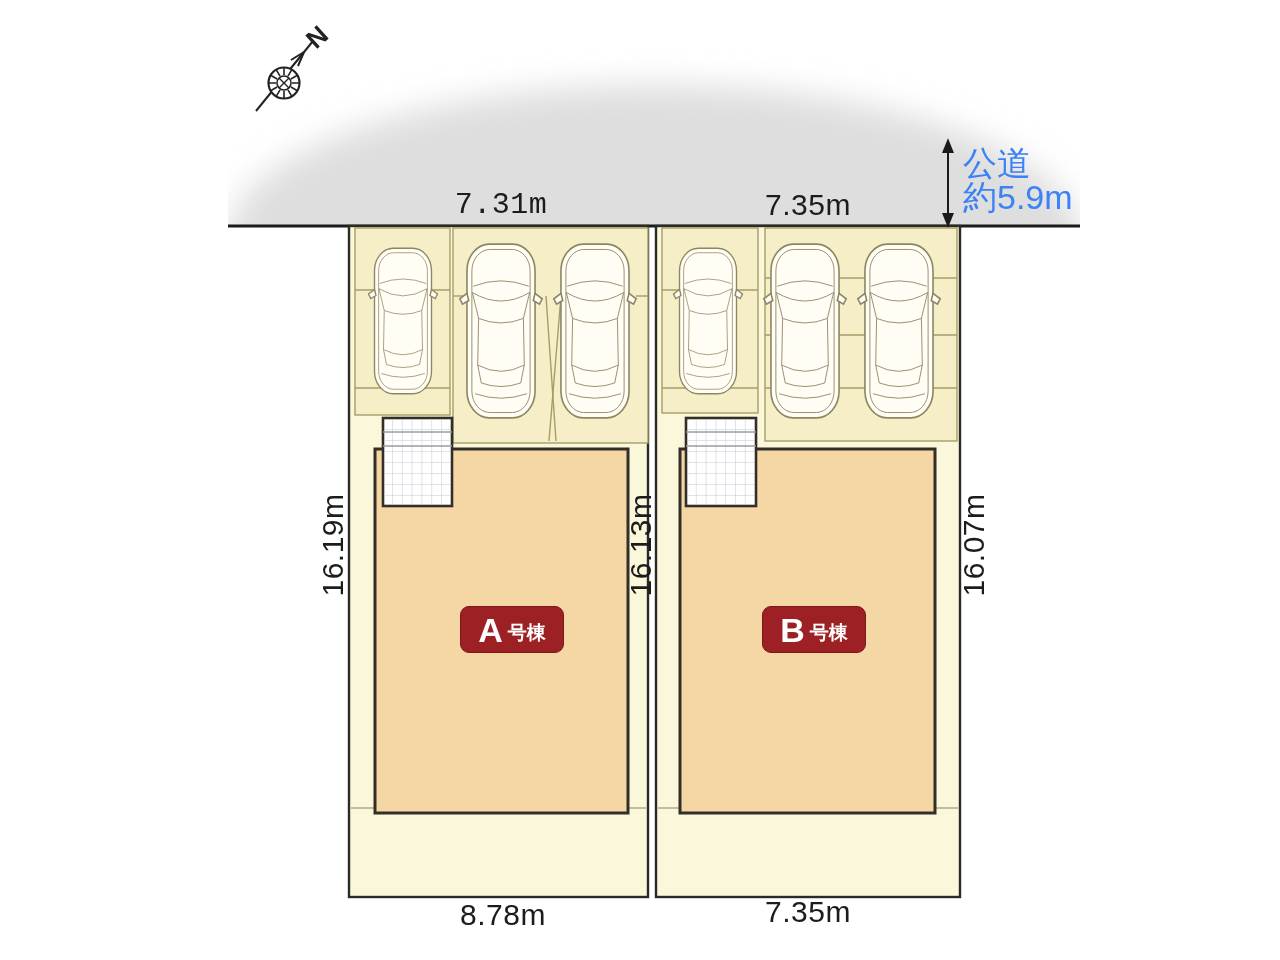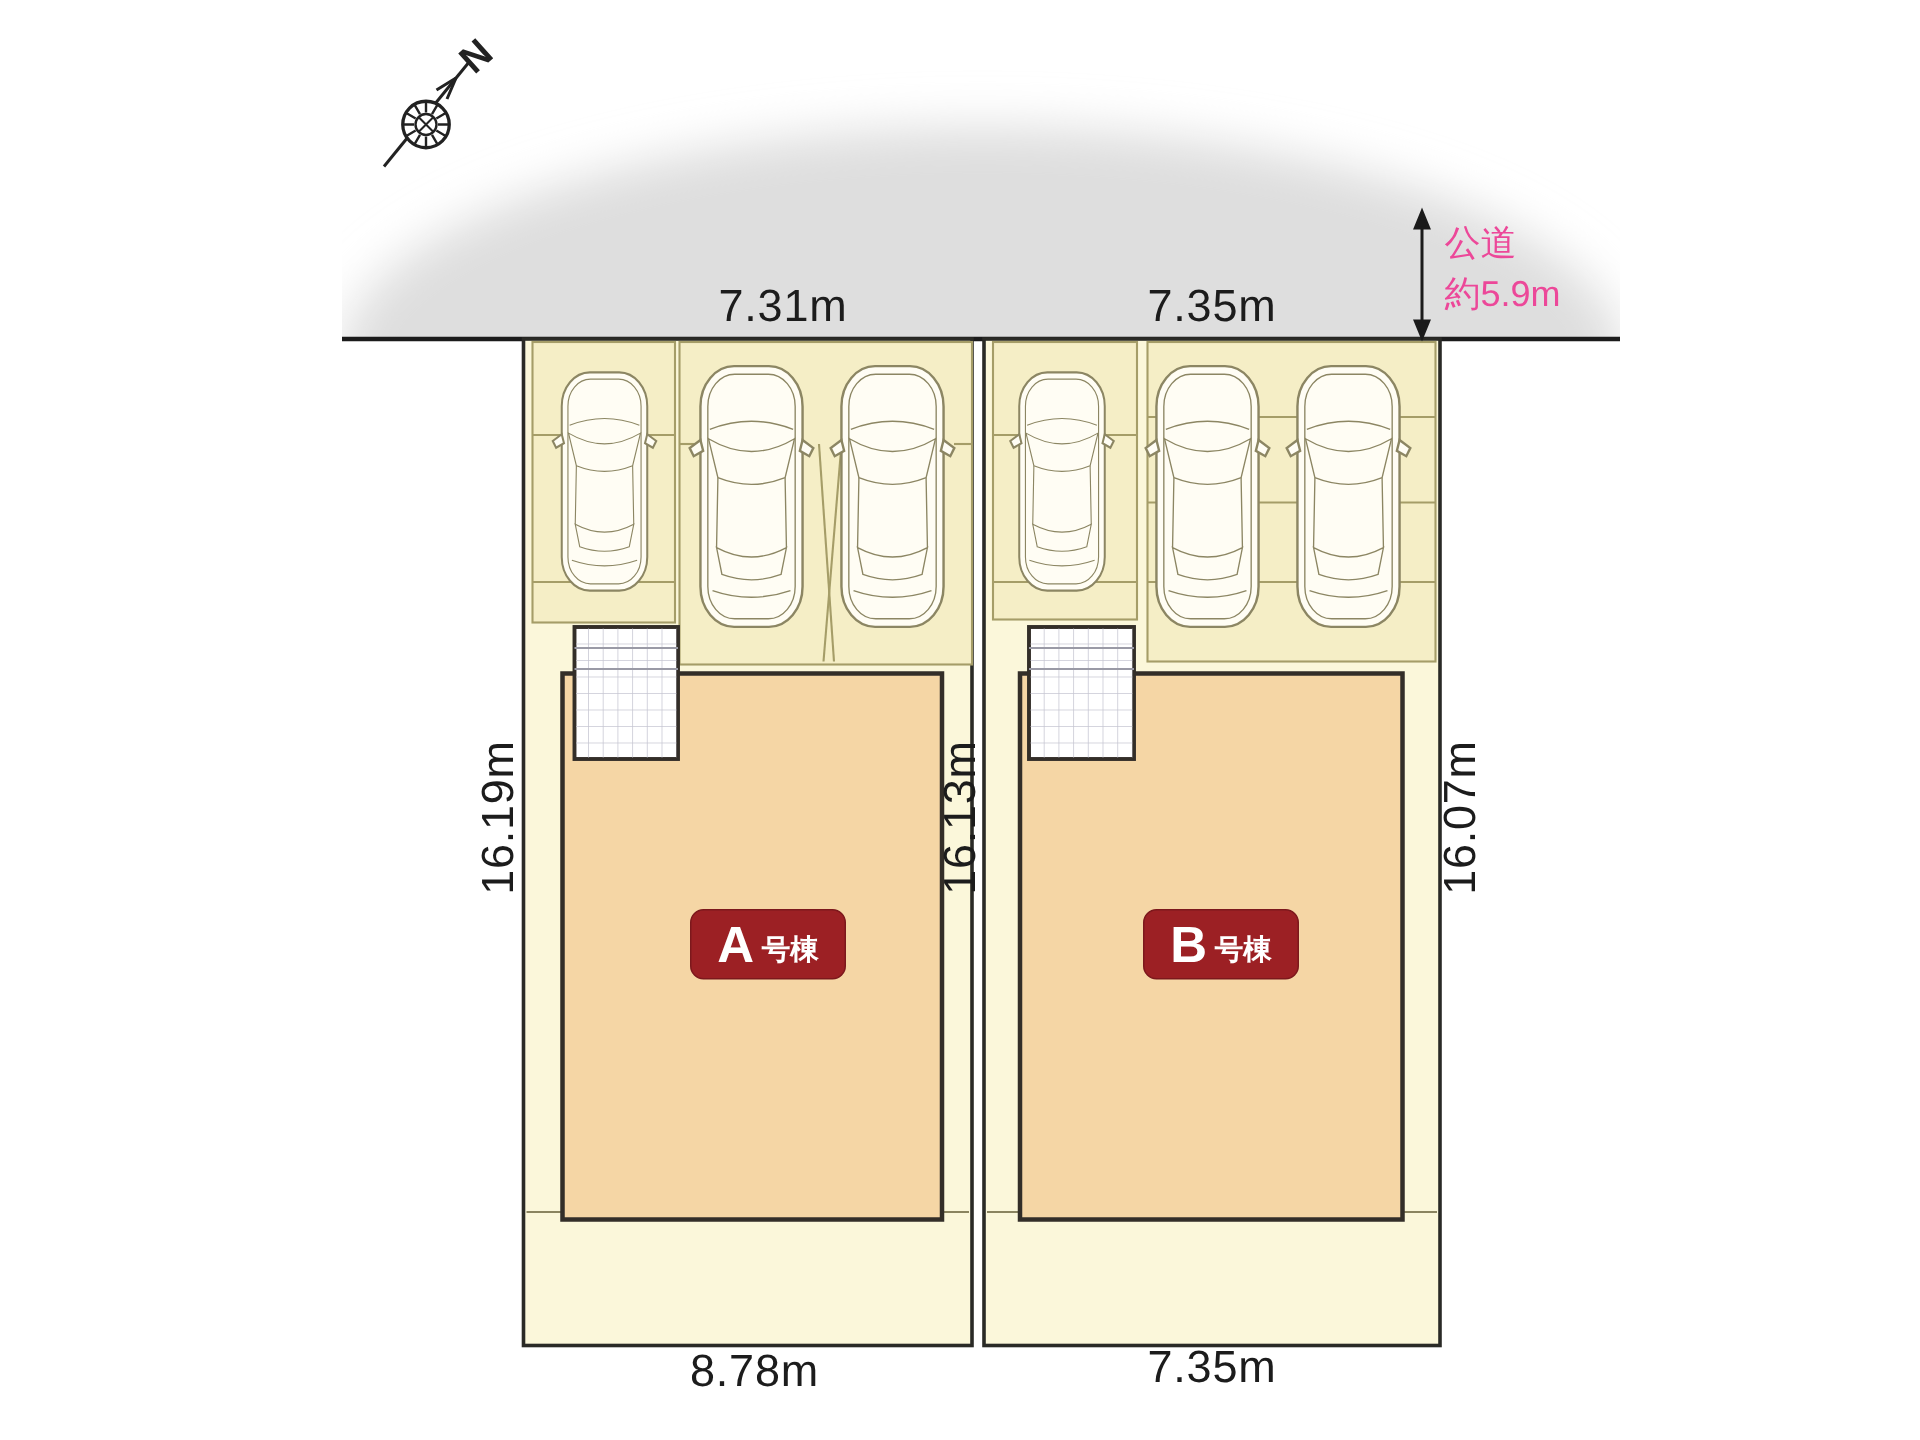--- a/index.html
+++ b/index.html
@@ -1,21 +1,21 @@
 <!DOCTYPE html>
 <html><head>
 <meta charset="utf-8">
 <style>
   html,body{margin:0;padding:0;background:#ffffff;}
   body{width:1280px;height:960px;font-family:"Liberation Sans","DejaVu Sans",sans-serif;}
   .canvas{position:relative;width:1280px;height:960px;overflow:hidden;background:#ffffff;}
   svg.plan{position:absolute;left:0;top:0;}
   .dim{position:absolute;color:#1c1c1c;font-size:30px;text-align:center;letter-spacing:0.5px;white-space:nowrap;}
   .dim.vert{width:124px;height:32px;line-height:32px;transform:rotate(-90deg);}
-  .road-label{position:absolute;left:963px;top:146px;color:#ec4899;font-size:24px;line-height:34px;}
+  .road-label{position:absolute;left:963px;top:146px;color:#3b82f6;font-size:34px;line-height:34px;}
   .road-label span{display:block;}
   .unit-label{position:absolute;width:102px;height:45px;background:#9c2024;border:1px solid #7c181c;border-radius:9px;display:flex;align-items:center;justify-content:center;gap:5px;color:#ffffff;}
   .unit-letter{font-size:34px;font-weight:bold;line-height:1;}
   .unit-suffix{font-size:19px;font-weight:bold;padding-top:7px;}
   .unit-label-a{left:460px;top:606px;}
   .unit-label-b{left:762px;top:606px;}
   .compass-n{position:absolute;left:308px;top:22px;font-size:26px;font-weight:bold;color:#222;transform:rotate(-42deg);}
 </style>
 </head>
 <body>
@@ -125,21 +125,21 @@
     </g>
   </svg>
 
   <div class="compass-n">N</div>
 
   <div class="road-label">
     <span>公道</span>
     <span>約5.9m</span>
   </div>
 
-  <div class="dim" style="left:432px;top:188px;width:180px;">7.31m</div>
+  <div class="dim" style="left:411px;top:188px;width:180px;font-family:Liberation Mono, monospace;">7.31m</div>
   <div class="dim" style="left:718px;top:188px;width:180px;">7.35m</div>
 
   <div class="dim vert" style="left:271px;top:529px;">16.19m</div>
   <div class="dim vert" style="left:579px;top:529px;">16.13m</div>
   <div class="dim vert" style="left:912px;top:529px;">16.07m</div>
 
   <div class="dim" style="left:413px;top:898px;width:180px;">8.78m</div>
   <div class="dim" style="left:718px;top:895px;width:180px;">7.35m</div>
 
   <div class="unit-label unit-label-a">

